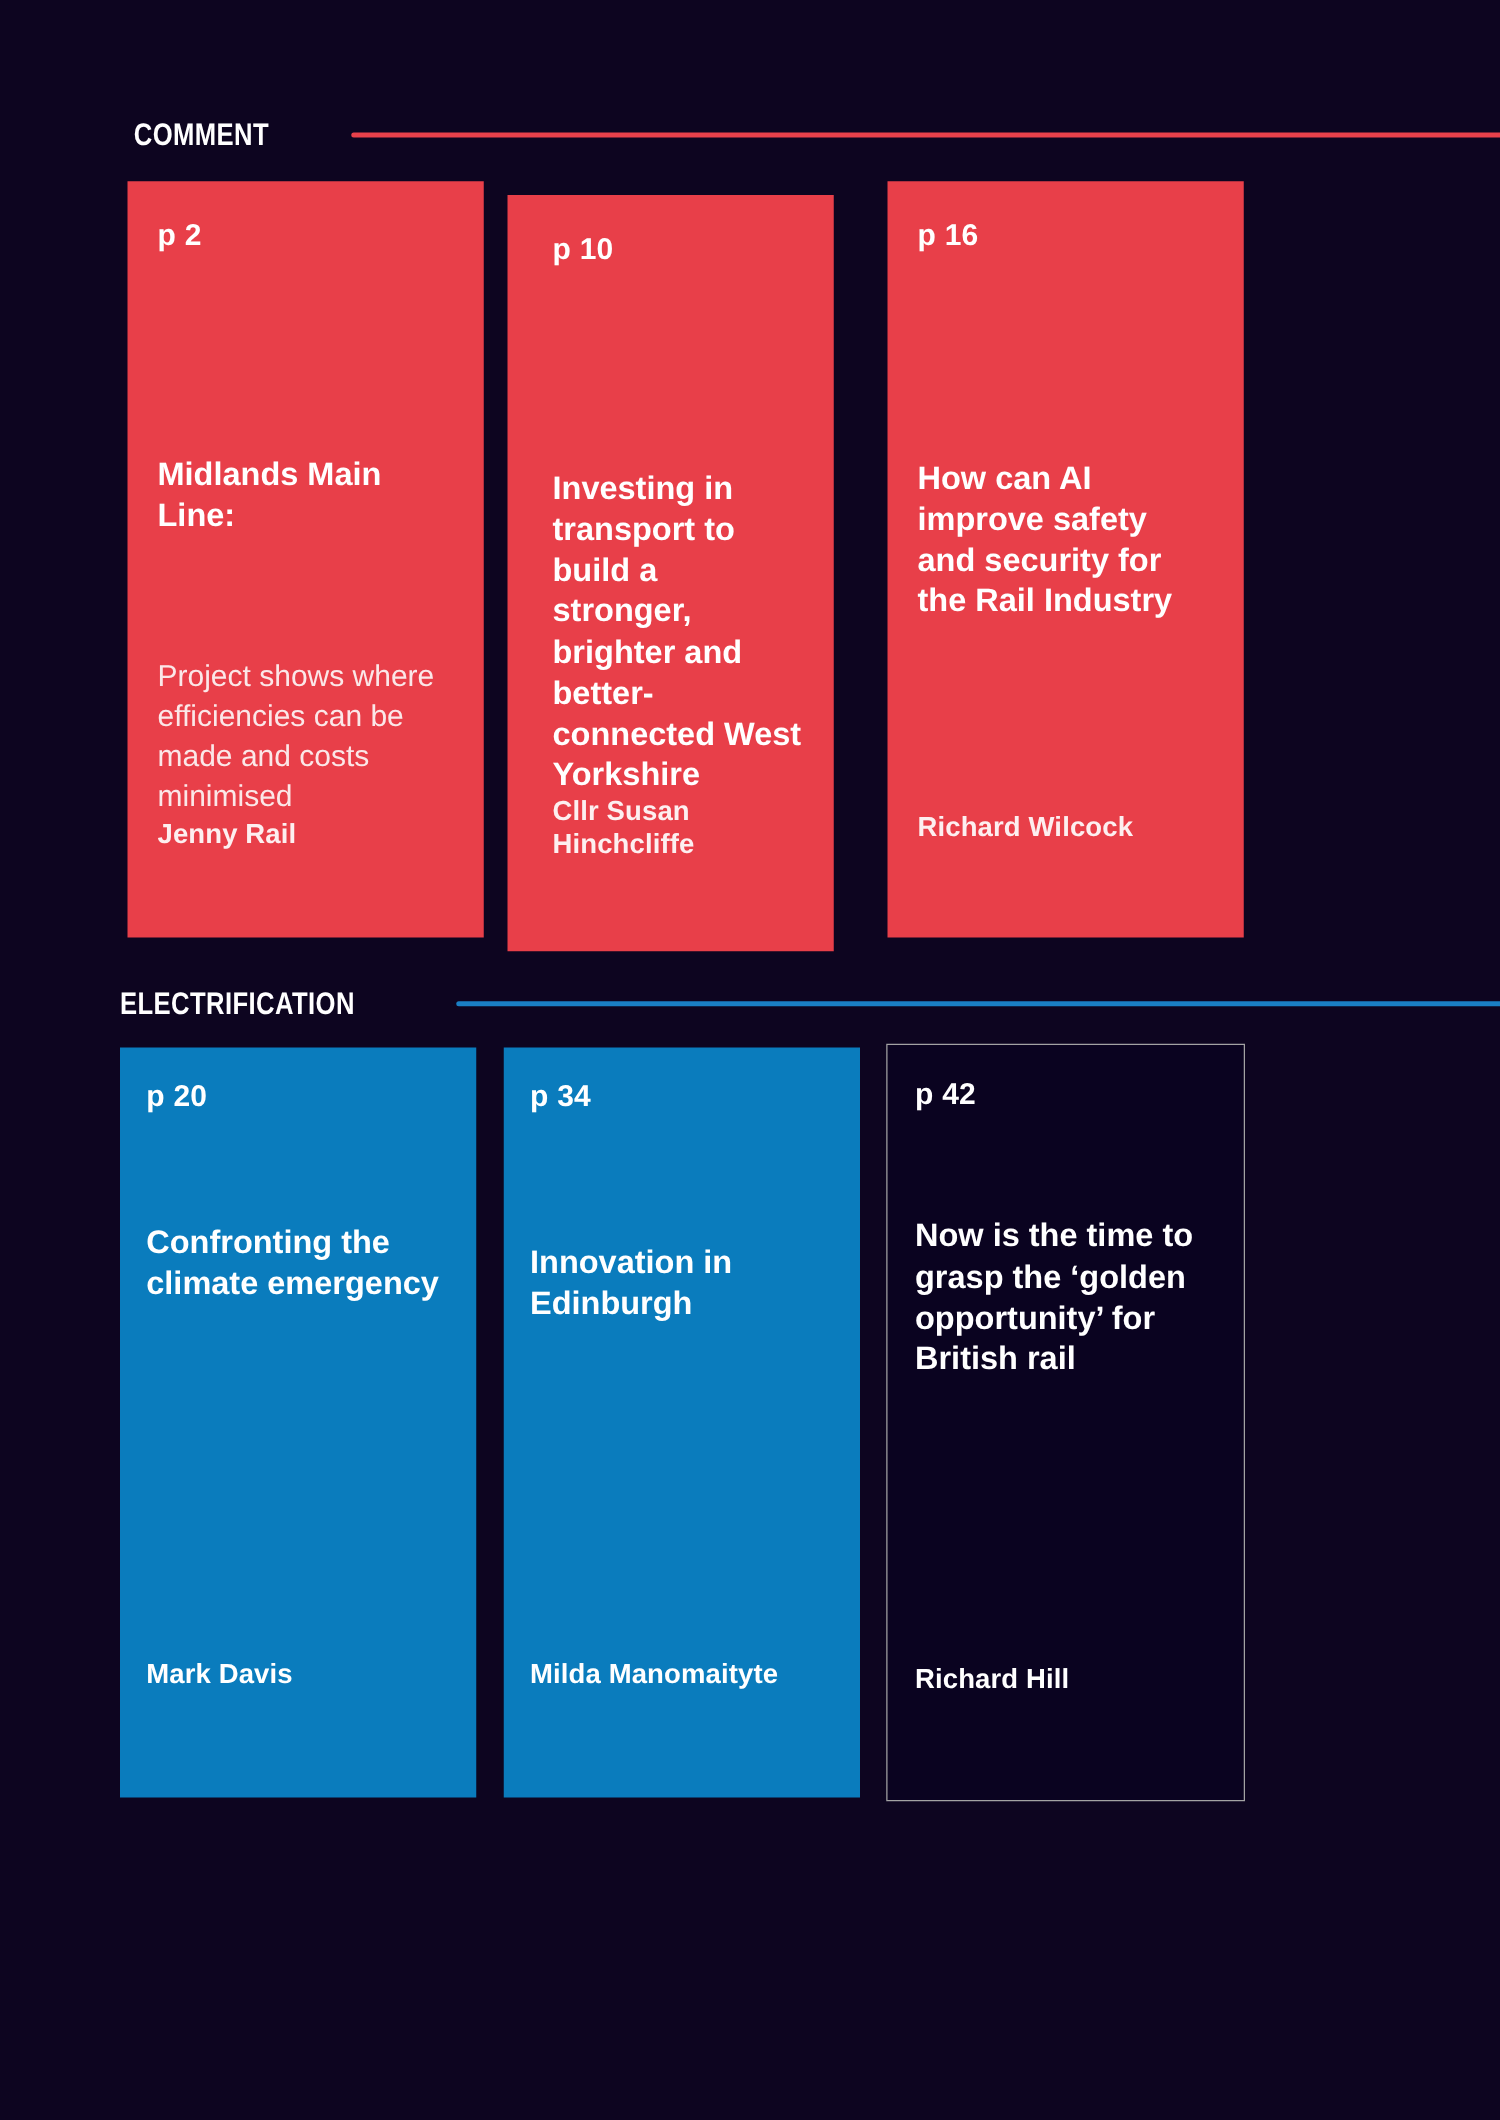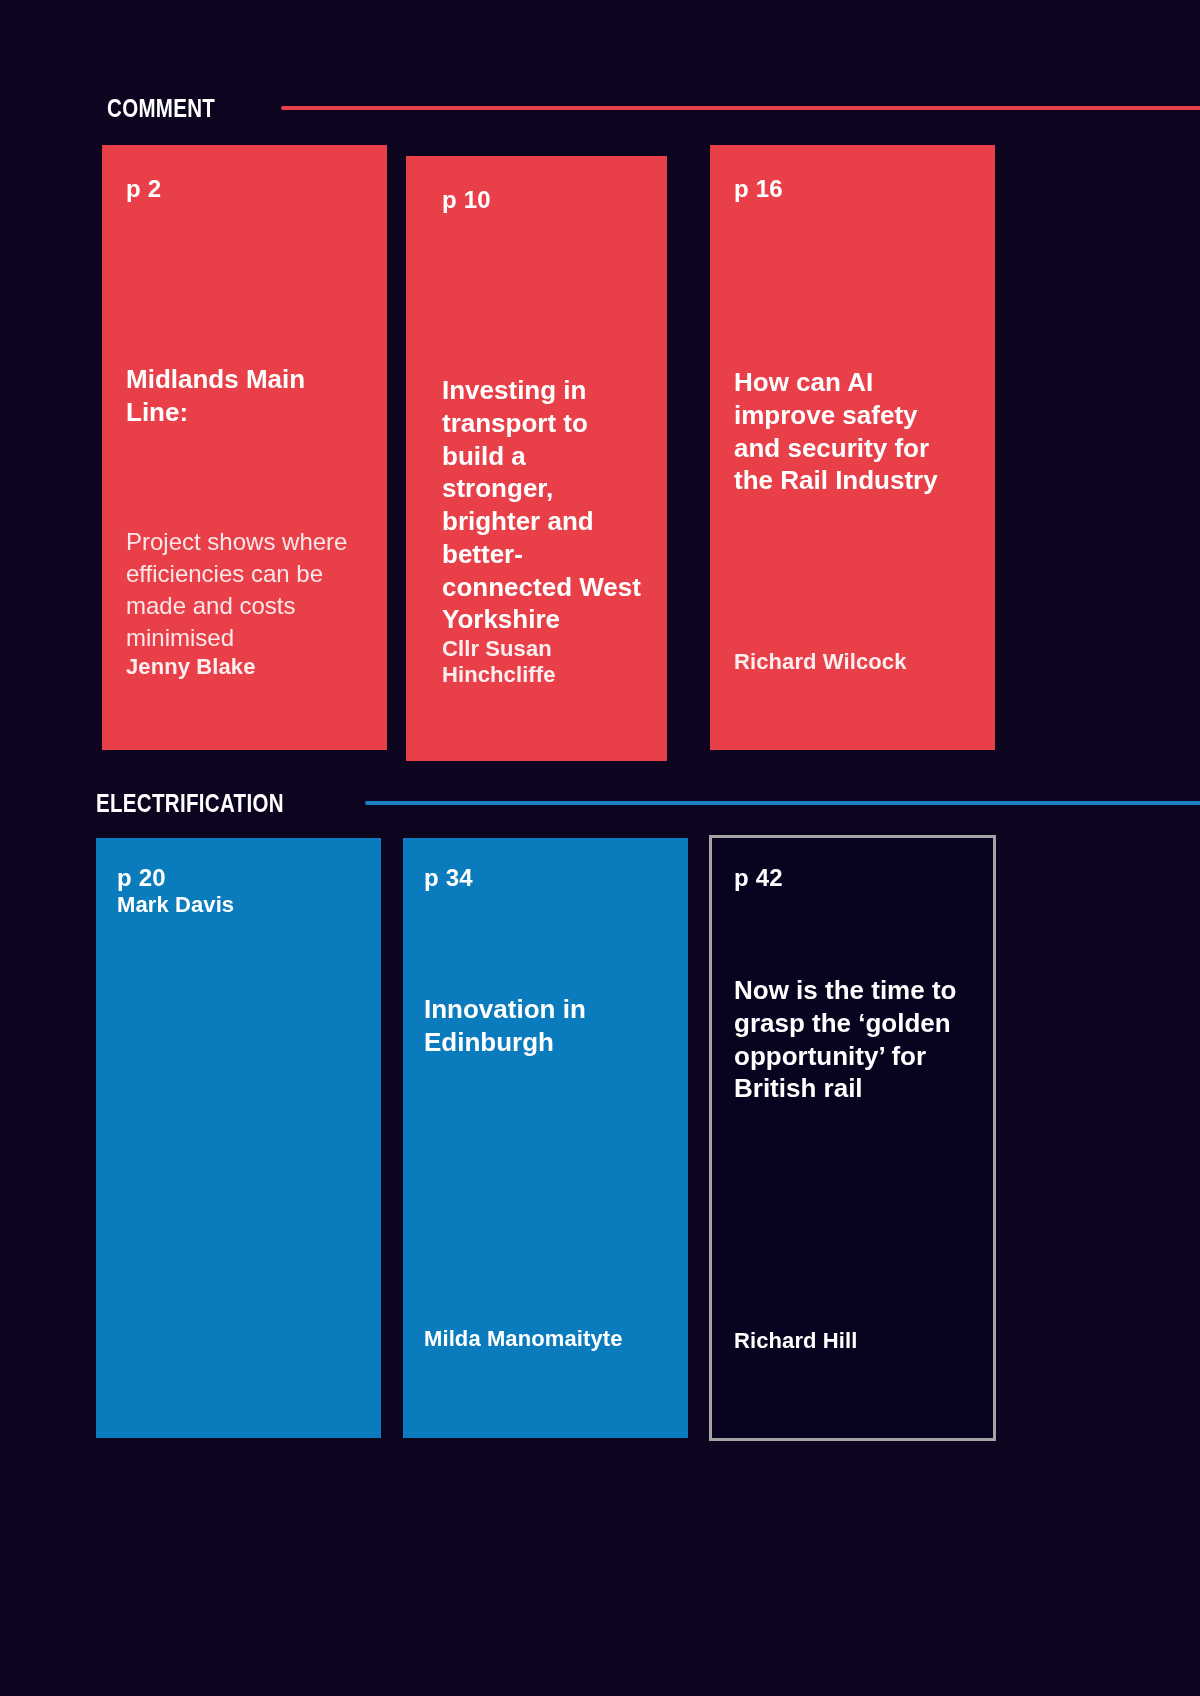--- a/index.html
+++ b/index.html
@@ -53,21 +53,21 @@
     flex-direction: column;
   }
   .card-red {
     background: #e83f49;
   }
   .card-blue {
     background: #0a7cbd;
   }
   .card-outline {
     background: #0a0320;
-    border: 3px solid #a3a3a3;
+    border: 1px solid #a3a3a3;
   }
 
   .card-page {
     color: #ffffff;
     font-size: 24px;
     font-weight: 700;
     letter-spacing: 0.2px;
   }
   .card-body {
     flex: 1 1 auto;
@@ -110,21 +110,21 @@
     <span class="section-rule" style="background:#e8414b; margin-left:42px; margin-right:18px;"></span>
 
   </div>
 
   <div class="card card-red" style="left:102px; top:145px; width:285px; height:605px; padding:30px 24px 28px 24px;">
     <div class="card-page">p 2</div>
     <div class="card-body" style="padding-top:160px;justify-content:space-between;">
       <p class="card-title">Midlands Main Line:</p>
       <p class="card-sub">Project shows where efficiencies can be made and costs minimised</p>
     </div>
-    <div class="card-author" style="margin-bottom:42px;">Jenny Blake</div>
+    <div class="card-author" style="margin-bottom:42px;">Jenny Rail</div>
   </div>
 
   <div class="card card-red" style="left:406px; top:156px; width:261px; height:605px; padding:30px 24px 28px 36px;">
     <div class="card-page">p 10</div>
     <div class="card-body" style="padding-top:160px;">
       <p class="card-title">Investing in transport to build a stronger, brighter and better-connected West Yorkshire</p>
     </div>
     <div class="card-author" style="margin-bottom:45px;">Cllr Susan Hinchcliffe</div>
   </div>
 
@@ -137,20 +137,23 @@
   </div>
 
   <div class="section-header" style="top:783px; padding-left:96px; padding-right:22px;">
     <span class="section-title">ELECTRIFICATION</span>
     <span class="section-rule" style="background:#1a7fc4; margin-left:40px; margin-right:18px;"></span>
 
   </div>
 
   <div class="card card-blue" style="left:96px; top:838px; width:285px; height:600px; padding:26px 21px 26px 21px;">
     <div class="card-page">p 20</div>
+    <div class="card-body" style="padding-top:85px;">
+      <p class="card-title">Confronting the climate emergency</p>
+    </div>
     <div class="card-author" style="margin-bottom:60px;">Mark Davis</div>
   </div>
 
   <div class="card card-blue" style="left:403px; top:838px; width:285px; height:600px; padding:26px 21px 26px 21px;gap:16px;">
     <div class="card-page">p 34</div>
     <div class="card-body" style="padding-top:85px;">
       <p class="card-title">Innovation in Edinburgh</p>
     </div>
     <div class="card-author" style="margin-bottom:60px;">Milda Manomaityte</div>
   </div>

